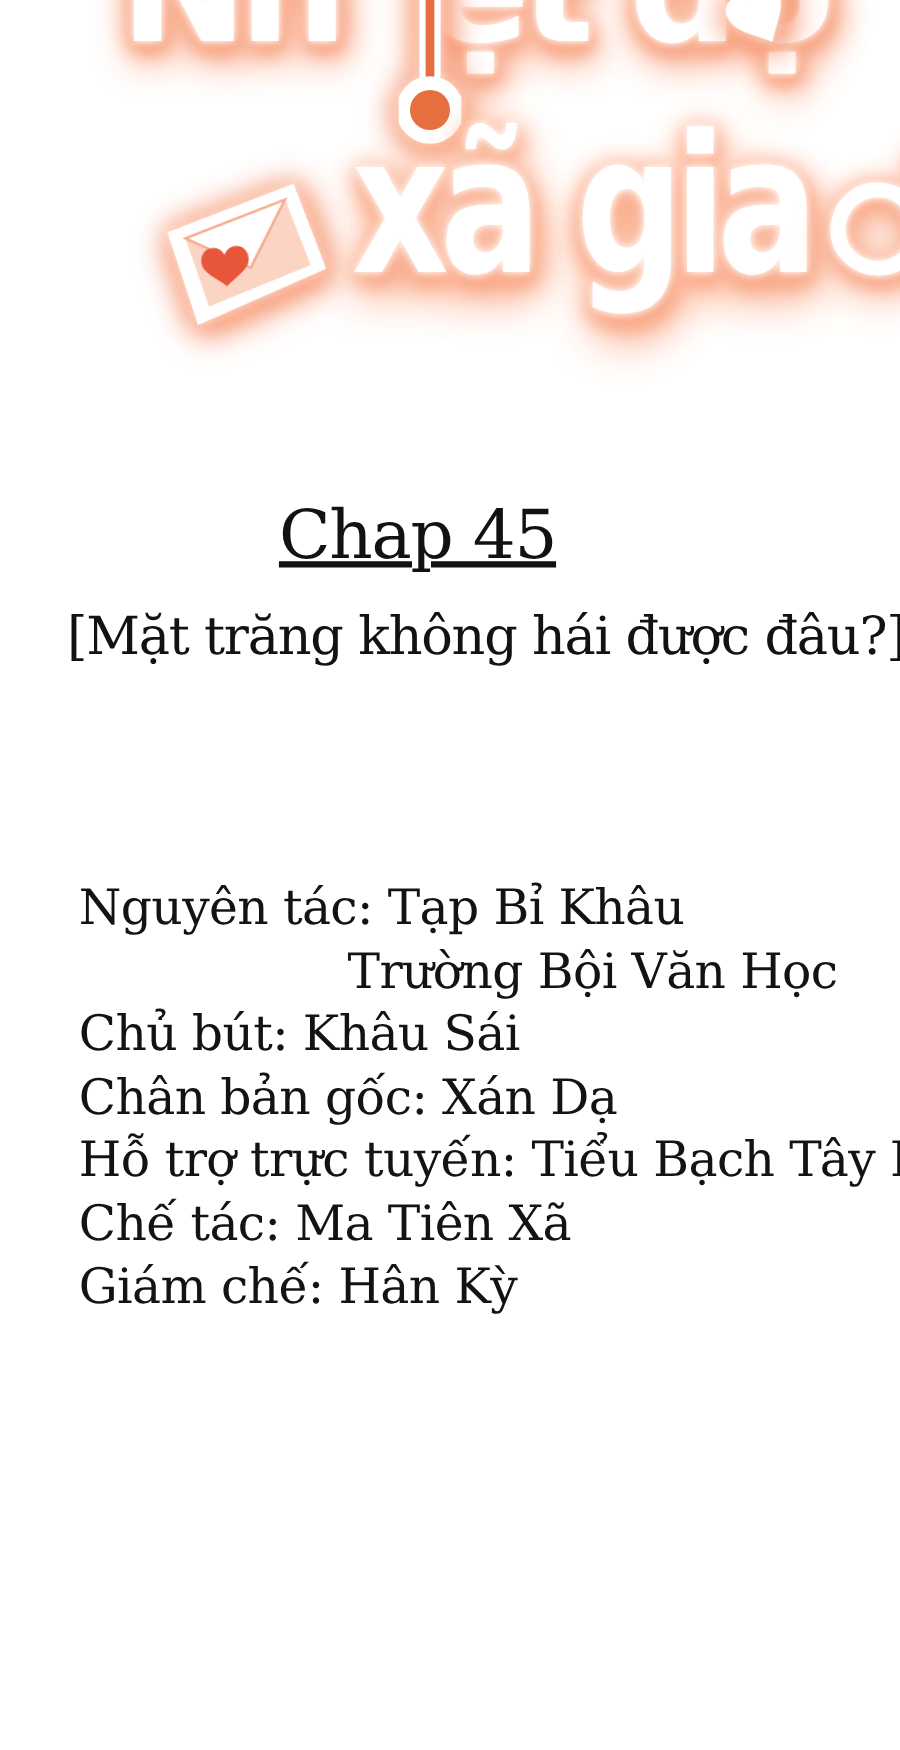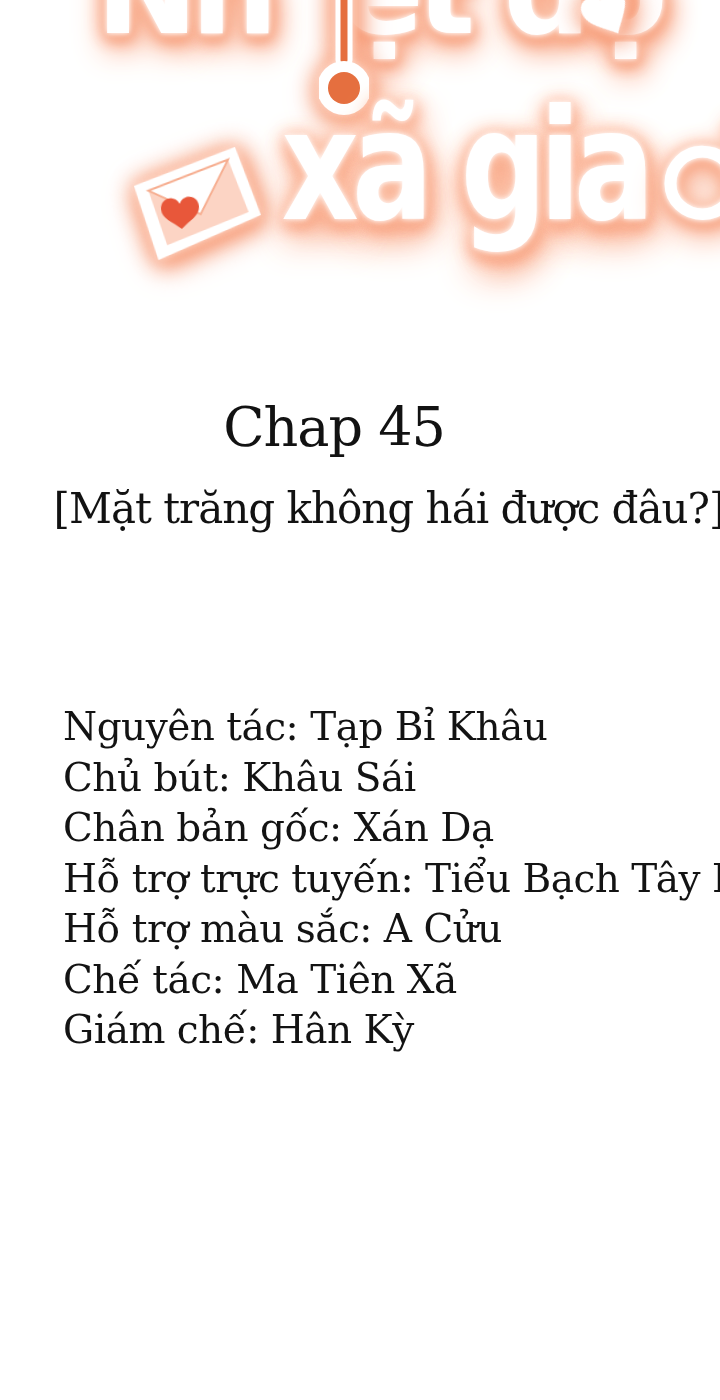--- a/index.html
+++ b/index.html
@@ -53,21 +53,21 @@
   .male{
     font-size:135px;line-height:1;margin-left:6px;display:inline-block;
     transform:translateY(-12px);
   }
 
   
   .chap-title{
     position:absolute;top:396px;left:0;width:668px;
     text-align:center;
     font-family:"DejaVu Serif", serif;
-    font-size:54px;color:#121212;letter-spacing:-1px;
+    font-size:54px;color:#121212;letter-spacing:-1px;text-decoration:underline;
   }
   .chap-subtitle{
     position:absolute;top:484px;left:0;width:720px;
     text-align:center;
     font-family:"DejaVu Serif", serif;
     font-size:42px;color:#121212;letter-spacing:-1px;margin-left:29px;
   }
 
   
   .credits{
@@ -119,21 +119,21 @@
     </div>
 
   </header>
 
   <div class="chap-title">Chap 45</div>
 
   <div class="chap-subtitle">[Mặt trăng không hái được đâu?]</div>
 
   <div class="credits">
     <div class="credit-row">Nguyên tác: Tạp Bỉ Khâu</div>
+    <div class="credit-row indent">Trường Bội Văn Học</div>
     <div class="credit-row">Chủ bút: Khâu Sái</div>
     <div class="credit-row">Chân bản gốc: Xán Dạ</div>
     <div class="credit-row">Hỗ trợ trực tuyến: Tiểu Bạch Tây Mễ</div>
-    <div class="credit-row">Hỗ trợ màu sắc: A Cửu</div>
     <div class="credit-row">Chế tác: Ma Tiên Xã</div>
     <div class="credit-row">Giám chế: Hân Kỳ</div>
   </div>
 
 </div>
 
 </body></html>

